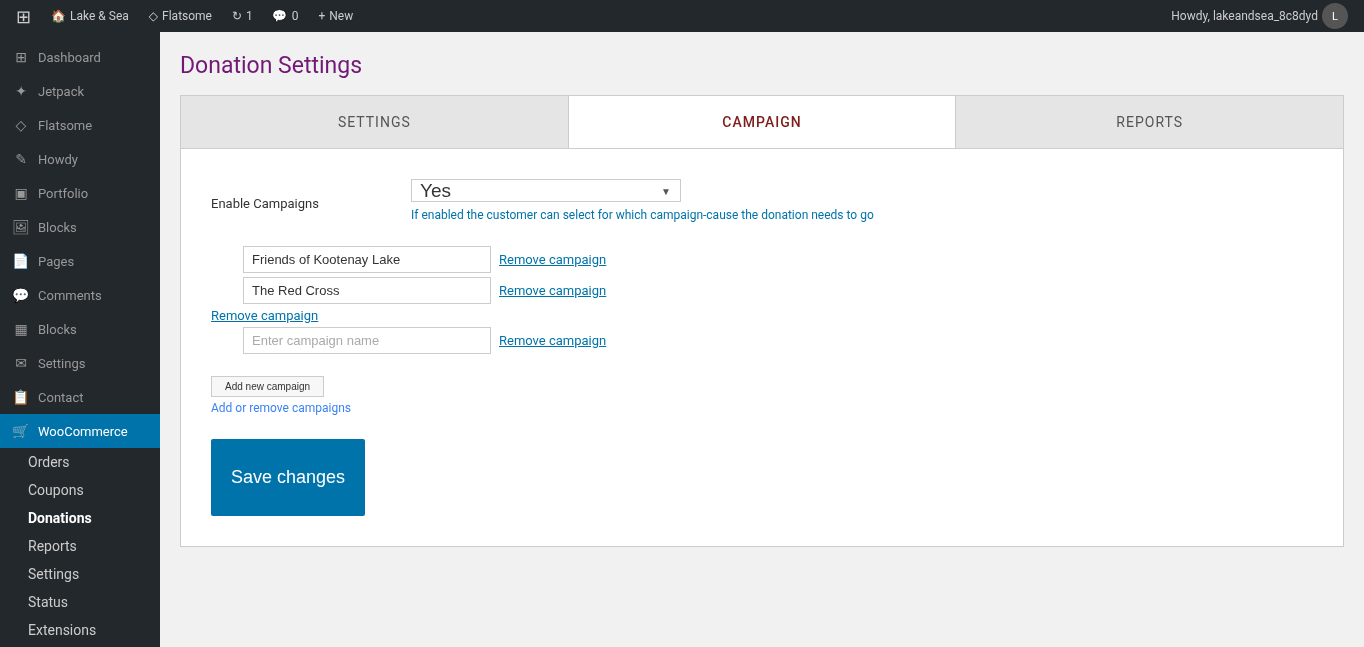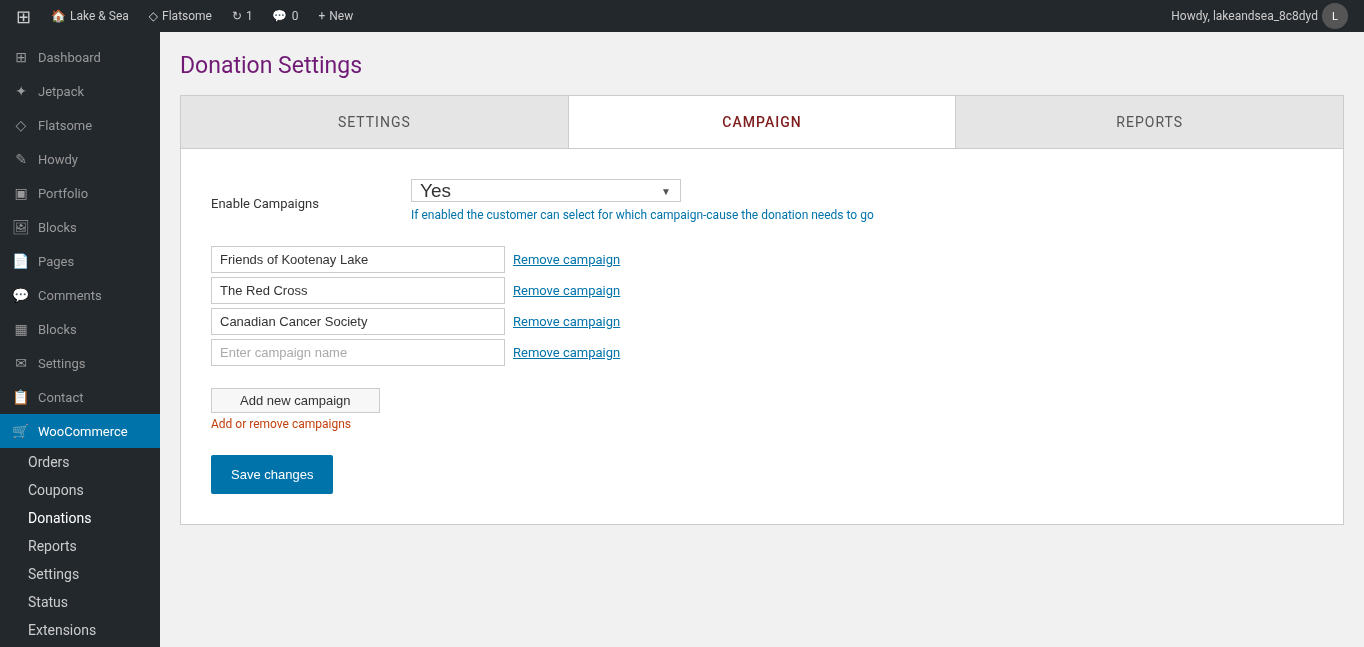--- a/index.html
+++ b/index.html
@@ -63,21 +63,21 @@
       color: #fff;
       font-size: 13px;
     }
     .sidebar-subitem {
       display: block;
       padding: 6px 12px 6px 28px;
       color: #ccc;
       cursor: pointer;
       font-size: 14px;
     }
-    .sidebar-subitem.active { color: #fff; font-weight: 400; }
+    .sidebar-subitem.active { color: #fff; font-weight: 700; }
 
     
     #main-content {
       flex: 1;
       padding: 20px 20px;
       background: #f1f1f1;
     }
 
     .page-title {
       font-size: 23px;
@@ -170,61 +170,62 @@
 
     
     .campaigns-section { flex: 1; }
     .campaign-row {
       display: flex;
       align-items: center;
       margin-bottom: 4px;
       gap: 8px;
     }
     .campaign-input {
-      width: 294px;
+      width: 248px;
       padding: 5px 8px;
       border: 1px solid #ccc;
       font-size: 13px;
       color: #333;
       background: #fff;
+      margin-left: 32px;
     }
     .campaign-input::placeholder { color: #aaa; }
     .remove-link {
       color: #0073aa;
       font-size: 13px;
       cursor: pointer;
       text-decoration: underline;
     }
 
     
     .add-campaign-btn {
-      padding: 4px 28px;
+      padding: 4px 13px;
       border: 1px solid #ccc;
       background: #f7f7f7;
-      font-size: 13px;
+      font-size: 10px;
       color: #333;
       cursor: pointer;
       margin-top: 10px;
     }
     .add-help-text {
-      color: #c2410c;
+      color: #3b82f6;
       font-size: 12px;
       margin-top: 4px;
     }
 
     
     .save-section {
       margin-top: 24px;
     }
     .save-btn {
       background: #0073aa;
       color: #fff;
       border: none;
-      padding: 12px 20px;
-      font-size: 13px;
+      padding: 28px 20px;
+      font-size: 18px;
       cursor: pointer;
       border-radius: 2px;
     }
 
     
     .avatar-circle {
       width: 26px;
       height: 26px;
       border-radius: 50%;
       background: #555;
@@ -385,21 +386,20 @@
             <input type="text" class="campaign-input" value="Friends of Kootenay Lake" style="">
             <span class="remove-link">Remove campaign</span>
           </div>
 
           <div class="campaign-row">
             <input type="text" class="campaign-input" value="The Red Cross" style="">
             <span class="remove-link">Remove campaign</span>
           </div>
 
           <div class="campaign-row">
-            <input type="text" class="campaign-input" value="Canadian Cancer Society" style="">
             <span class="remove-link">Remove campaign</span>
           </div>
 
           <div class="campaign-row">
             <input type="text" class="campaign-input" placeholder="Enter campaign name" style="">
             <span class="remove-link">Remove campaign</span>
           </div>
 
           <div style="margin-top: 12px;">
             <button class="add-campaign-btn">Add new campaign</button>

